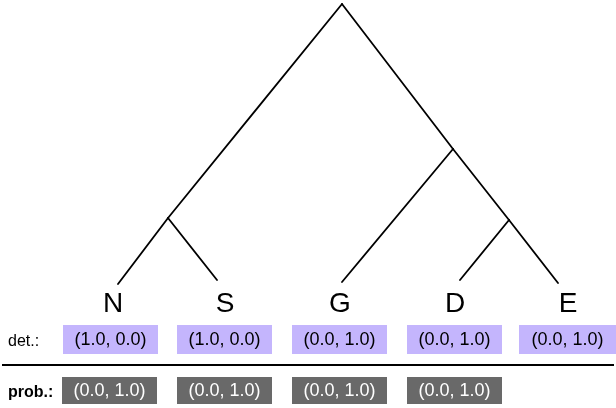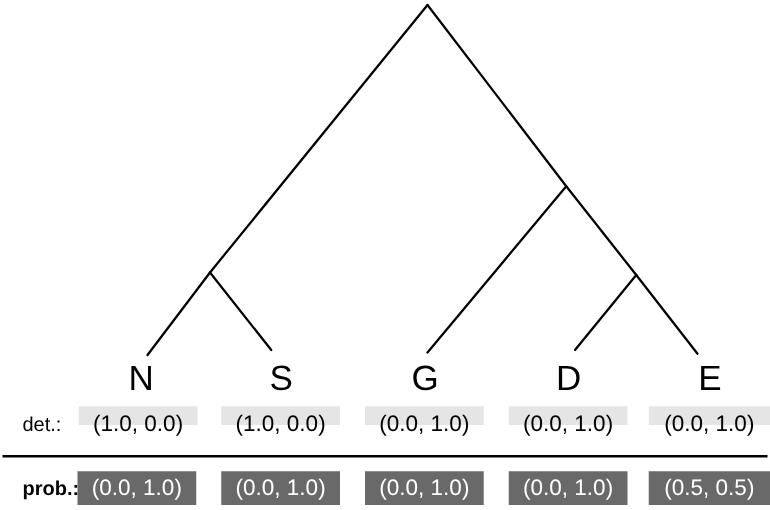--- a/index.html
+++ b/index.html
@@ -20,43 +20,43 @@
     margin-left: -32px;
     text-align: center;
     font-size: 28px;
     line-height: 28px;
     color: #000000;
   }
   .det-box {
     position: absolute;
     top: 325px;
     width: 95px;
-    height: 15px;
+    height: 29px;
     line-height: 29px;
-    background: #e5e5e5;
+    background: #c4b5fd;
     color: #000000;
     font-size: 18px;
     text-align: center;
     white-space: nowrap;
   }
   .prob-box {
     position: absolute;
     top: 377px;
     width: 95px;
     height: 27px;
     line-height: 27px;
     background: #696969;
     color: #ffffff;
     font-size: 18px;
     text-align: center;
     white-space: nowrap;
   }
   .row-label {
     position: absolute;
-    left: 18px;
+    left: 8px;
     font-size: 16px;
     line-height: 20px;
     color: #000000;
     text-align: right;
   }
   .row-label.det { top: 331px; }
   .row-label.prob { top: 382px; font-weight: bold; }
   .separator {
     position: absolute;
     left: 2px;
@@ -95,15 +95,14 @@
   <div class="det-box" style="left:407px">(0.0, 1.0)</div>
   <div class="det-box" style="left:519px; width:97px">(0.0, 1.0)</div>
 
   <div class="separator"></div>
 
   <div class="row-label prob">prob.:</div>
   <div class="prob-box" style="left:62px">(0.0, 1.0)</div>
   <div class="prob-box" style="left:177px">(0.0, 1.0)</div>
   <div class="prob-box" style="left:292px">(0.0, 1.0)</div>
   <div class="prob-box" style="left:407px">(0.0, 1.0)</div>
-  <div class="prob-box" style="left:519px; width:97px">(0.5, 0.5)</div>
 
 </div>
 
 </body></html>

